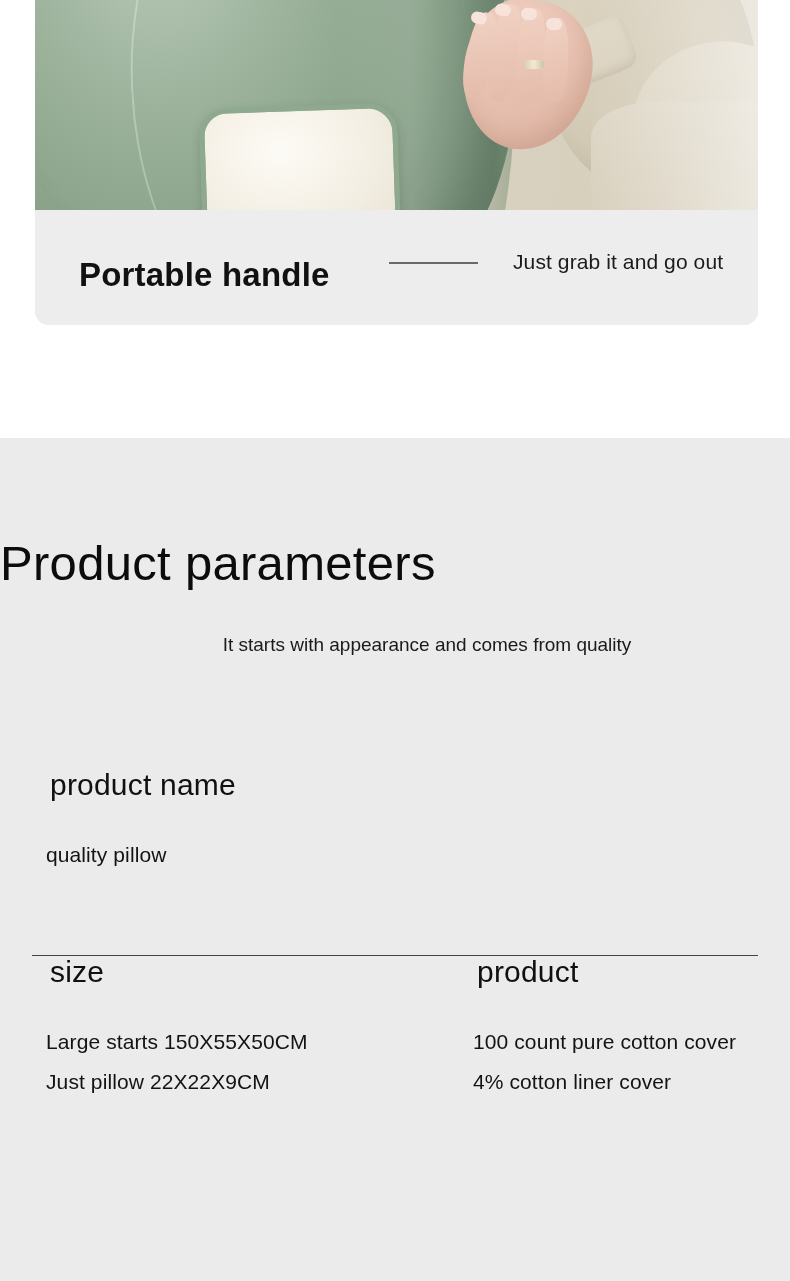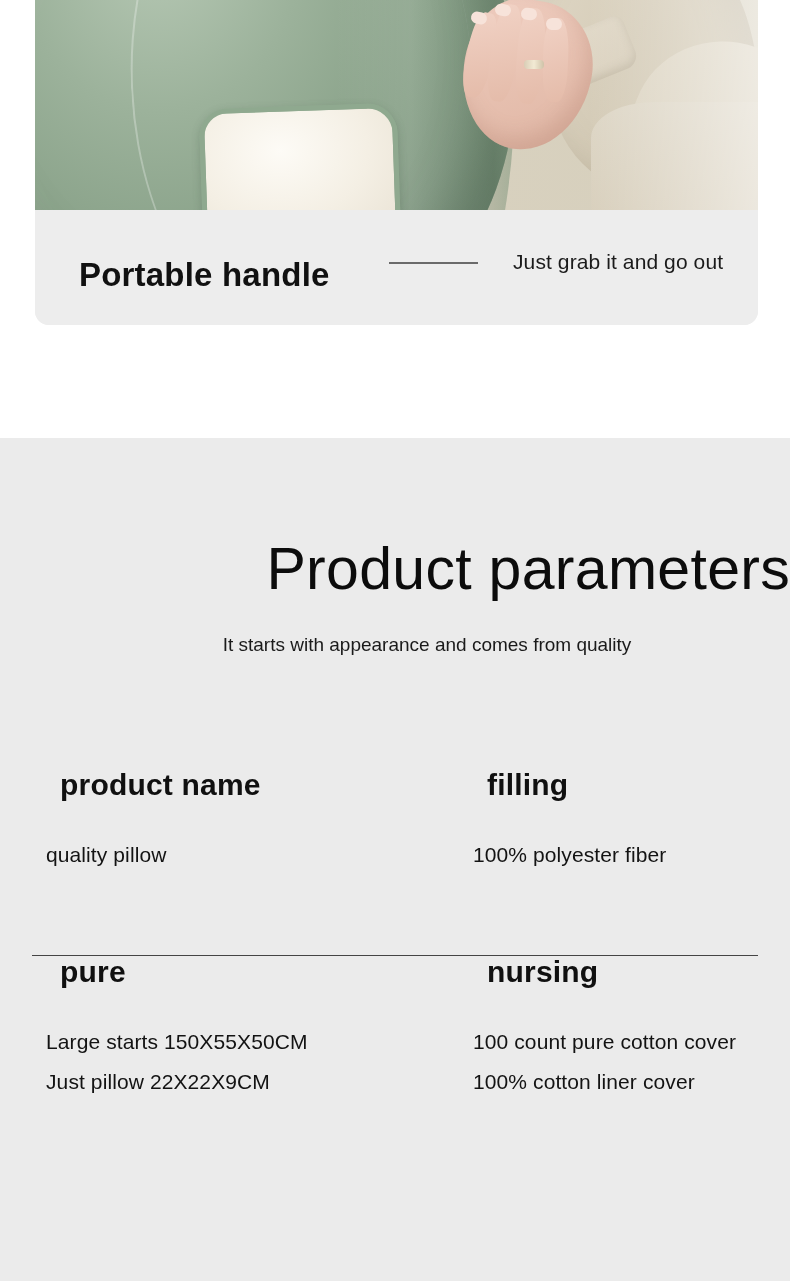--- a/index.html
+++ b/index.html
@@ -211,22 +211,22 @@
     left: 0;
     top: 438px;
     width: 790px;
     height: 843px;
     background: #ebebeb;
   }
   .params-heading {
     position: absolute;
     left: 0; top: 97px;
     width: 790px;
-    text-align: right;
-    font-size: 59px;
+    text-align: left;
+    font-size: 49px;
     font-weight: 400;
     color: #0c0c0c;
     letter-spacing: .3px;
   }
   .params-sub {
     position: absolute;
     left: 0; top: 196px;
     width: 790px;
     text-align: center;
     font-size: 19px;
@@ -248,25 +248,25 @@
   }
   .param-cell {
     position: absolute;
     top: 0;
   }
   .cell-left  { left: 46px;  width: 400px; }
   .cell-right { left: 473px; width: 300px; }
 
   .param-label {
     font-size: 30px;
-    font-weight: 700;
+    font-weight: 400;
     color: #101010;
     letter-spacing: .2px;
     line-height: 1.1;
-    margin: 0 0 34px 14px;
+    margin: 0 0 34px 4px;
   }
   .param-values { margin: 0; }
   .param-value {
     font-size: 21px;
     font-weight: 400;
     color: #131313;
     line-height: 1.9;
     letter-spacing: .1px;
   }
 
@@ -328,41 +328,35 @@
 
   <div class="param-grid">
 
     <div class="param-row">
       <div class="param-cell cell-left">
         <div class="param-label">product name</div>
         <div class="param-values">
           <div class="param-value">quality pillow</div>
         </div>
       </div>
-      <div class="param-cell cell-right">
-        <div class="param-label">filling</div>
-        <div class="param-values">
-          <div class="param-value">100% polyester fiber</div>
-        </div>
-      </div>
     </div>
 
     <div class="param-row">
       <div class="param-cell cell-left">
-        <div class="param-label">pure</div>
+        <div class="param-label">size</div>
         <div class="param-values">
           <div class="param-value">Large starts 150X55X50CM</div>
           <div class="param-value">Just pillow 22X22X9CM</div>
         </div>
       </div>
       <div class="param-cell cell-right">
-        <div class="param-label">nursing</div>
+        <div class="param-label">product</div>
         <div class="param-values">
           <div class="param-value">100 count pure cotton cover</div>
-          <div class="param-value">100% cotton liner cover</div>
+          <div class="param-value">4% cotton liner cover</div>
         </div>
       </div>
     </div>
 
   </div>
 
   <div class="param-divider"></div>
 
 </div>
 

